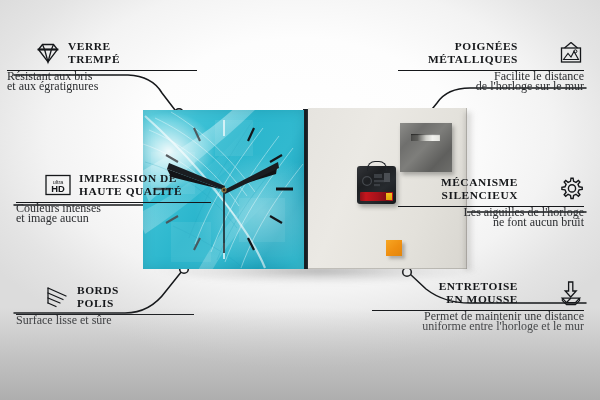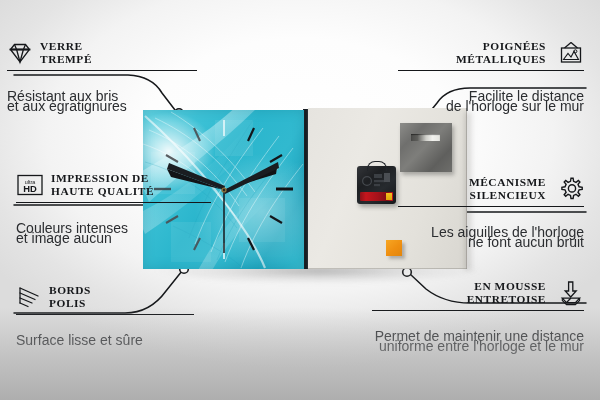--- a/index.html
+++ b/index.html
@@ -29,25 +29,25 @@
   .feat.right .head{flex-direction:row;justify-content:flex-end;gap:12px;}
   .ftitle{
     font-family:"Liberation Serif",serif;
     font-weight:bold;font-size:11.4px;line-height:13.4px;
     letter-spacing:.55px;color:#15171a;text-transform:uppercase;
   }
   .feat.left .ftitle{text-align:left;}
   .feat.right .ftitle{text-align:right;}
   .rule{height:0;border-top:1.25px solid #15171a;margin-top:3px;}
   .fsub{
-    font-family:Liberation Sans, sans-serif;
-    font-size:14px;line-height:10.6px;color:#2b2d30;margin-top:20px;
+    font-family:Liberation Serif, serif;
+    font-size:12px;line-height:10.6px;color:#2b2d30;margin-top:0;
   }
   .feat.right .fsub{text-align:right;}
-  .ico{flex:0 0 auto;width:26px;height:26px;display:block;}
+  .ico{flex:0 0 auto;width:26px;height:26px;display:block;margin-left:28px;}
 
   
   #product{position:absolute;left:143px;top:108px;width:324px;height:163px;}
   .shadow{
     position:absolute;left:10px;top:150px;width:330px;height:26px;
     background:radial-gradient(ellipse 50% 50% at 50% 50%, rgba(90,90,90,.40) 0%, rgba(120,120,120,.16) 55%, rgba(140,140,140,0) 100%);
     filter:blur(2px);
   }
   .back-panel{
     position:absolute;left:165px;top:0;width:159px;height:161px;
@@ -359,22 +359,22 @@
     <div class="rule"></div>
     <div class="fsub">
       <div>Les aiguilles de l'horloge</div>
       <div>ne font aucun bruit</div>
     </div>
   </div>
 
   <div class="feat right" style="left:372px;top:280px;width:212px;">
     <div class="head">
       <div>
+        <div class="ftitle">ENTRETOISE</div>
         <div class="ftitle">EN MOUSSE</div>
-        <div class="ftitle">ENTRETOISE</div>
       </div>
       <span class="ico">
         <svg viewBox="0 0 26 26" width="26" height="26" fill="none" stroke="#15171a" stroke-width="1.3">
           <path d="M10.6,2 L14.8,2 L14.8,11 L18.2,11 L12.7,17 L7.2,11 L10.6,11 Z"></path>
           <path d="M12.7,18.2 L21.6,18.2 L17.4,22.6 L8.5,22.6 Z"></path>
           <path d="M8.5,22.6 L4.3,18.2 L12.7,18.2"></path>
           <path d="M4.3,18.2 L4.3,20.4 L8.5,24.6 L17.4,24.6 L21.6,20.4 L21.6,18.2" stroke-width="1.1"></path>
         </svg>
       </span>
     </div>

